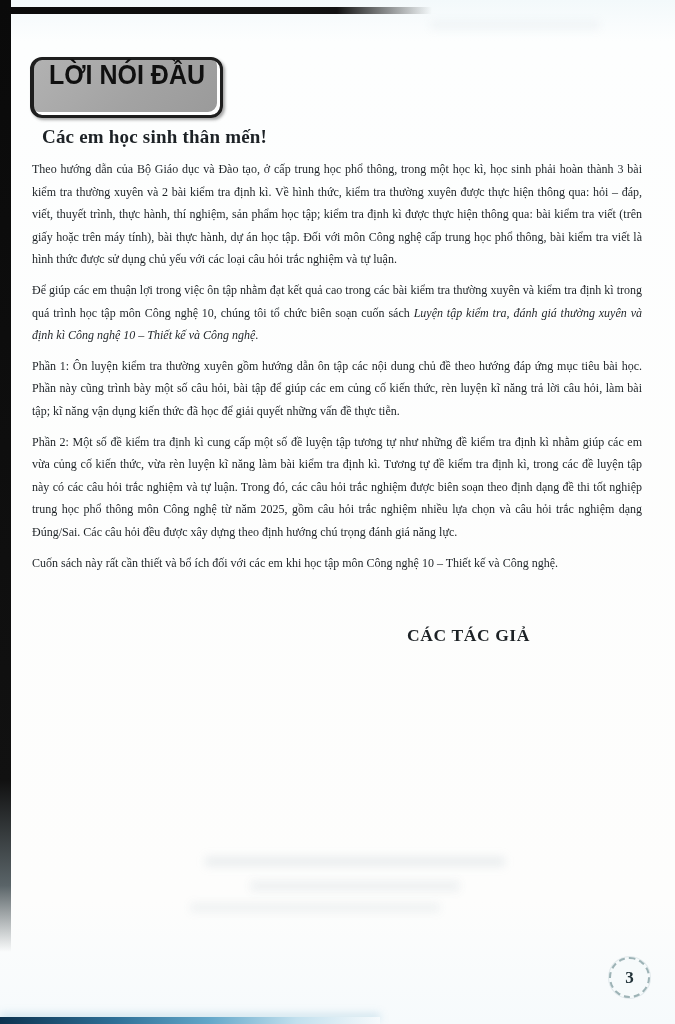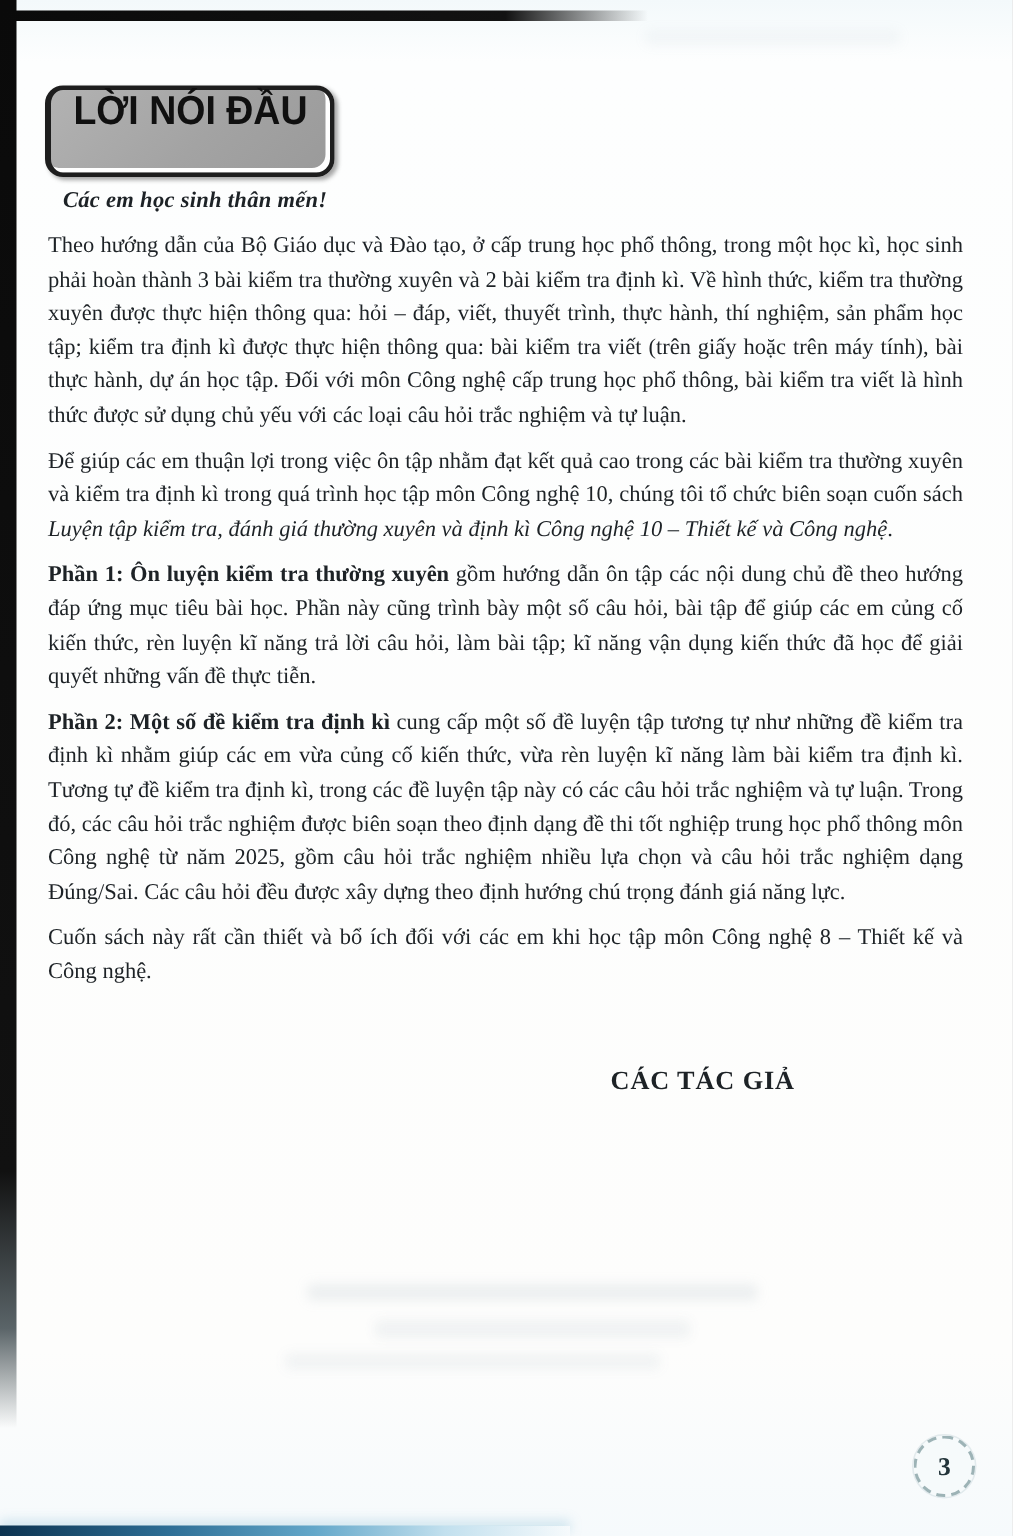--- a/index.html
+++ b/index.html
@@ -46,32 +46,32 @@
     color:#101010;
     transform:scaleY(1.08);
   }
 
   
   #content{
     position:absolute;left:0;top:118px;width:675px;
     padding:0 33px 0 32px;box-sizing:border-box;
   }
   .greeting{
-    font-weight:bold;font-style:italic;
-    font-size:15px;
+    font-weight:bold;
+    font-size:19px;
     margin:8px 0 10px 10px;
     letter-spacing:0.2px;
   }
   .para{
     margin:0 0 8px 0;
-    font-size:15px;line-height:22.6px;
+    font-size:12px;line-height:22.6px;
     text-align:justify;
     text-justify:inter-word;
   }
-  .para .b{font-weight:bold;}
+  .para .b{font-weight:normal;}
   .para .i{font-style:italic;}
 
   .signature{
     margin-top:51px;
     text-align:right;
     padding-right:112px;
     font-weight:bold;
     font-size:17.5px;
     letter-spacing:0.6px;
   }
@@ -112,21 +112,21 @@
     <span>LỜI NÓI ĐẦU</span>
   </div>
 
   <div id="content">
     <div class="greeting">Các em học sinh thân mến!</div>
     <div>
         <p class="para"><span>Theo hướng dẫn của Bộ Giáo dục và Đào tạo, ở cấp trung học phổ thông, trong một học kì, học sinh phải hoàn thành 3 bài kiểm tra thường xuyên và 2 bài kiểm tra định kì. Về hình thức, kiểm tra thường xuyên được thực hiện thông qua: hỏi – đáp, viết, thuyết trình, thực hành, thí nghiệm, sản phẩm học tập; kiểm tra định kì được thực hiện thông qua: bài kiểm tra viết (trên giấy hoặc trên máy tính), bài thực hành, dự án học tập. Đối với môn Công nghệ cấp trung học phổ thông, bài kiểm tra viết là hình thức được sử dụng chủ yếu với các loại câu hỏi trắc nghiệm và tự luận.</span></p>
         <p class="para"><span>Để giúp các em thuận lợi trong việc ôn tập nhằm đạt kết quả cao trong các bài kiểm tra thường xuyên và kiểm tra định kì trong quá trình học tập môn Công nghệ 10, chúng tôi tổ chức biên soạn cuốn sách </span><span class="i">Luyện tập kiểm tra, đánh giá thường xuyên và định kì Công nghệ 10 – Thiết kế và Công nghệ</span><span>.</span></p>
         <p class="para"><span class="b">Phần 1: Ôn luyện kiểm tra thường xuyên</span><span> gồm hướng dẫn ôn tập các nội dung chủ đề theo hướng đáp ứng mục tiêu bài học. Phần này cũng trình bày một số câu hỏi, bài tập để giúp các em củng cố kiến thức, rèn luyện kĩ năng trả lời câu hỏi, làm bài tập; kĩ năng vận dụng kiến thức đã học để giải quyết những vấn đề thực tiễn.</span></p>
         <p class="para"><span class="b">Phần 2: Một số đề kiểm tra định kì</span><span> cung cấp một số đề luyện tập tương tự như những đề kiểm tra định kì nhằm giúp các em vừa củng cố kiến thức, vừa rèn luyện kĩ năng làm bài kiểm tra định kì. Tương tự đề kiểm tra định kì, trong các đề luyện tập này có các câu hỏi trắc nghiệm và tự luận. Trong đó, các câu hỏi trắc nghiệm được biên soạn theo định dạng đề thi tốt nghiệp trung học phổ thông môn Công nghệ từ năm 2025, gồm câu hỏi trắc nghiệm nhiều lựa chọn và câu hỏi trắc nghiệm dạng Đúng/Sai. Các câu hỏi đều được xây dựng theo định hướng chú trọng đánh giá năng lực.</span></p>
-        <p class="para"><span>Cuốn sách này rất cần thiết và bổ ích đối với các em khi học tập môn Công nghệ 8 – Thiết kế và Công nghệ.</span></p>
+        <p class="para"><span>Cuốn sách này rất cần thiết và bổ ích đối với các em khi học tập môn Công nghệ 10 – Thiết kế và Công nghệ.</span></p>
       </div>
     <div class="signature">CÁC TÁC GIẢ</div>
   </div>
 
   <div class="pagenum">
     <span>3</span>
   </div>
 
 </div>
 

